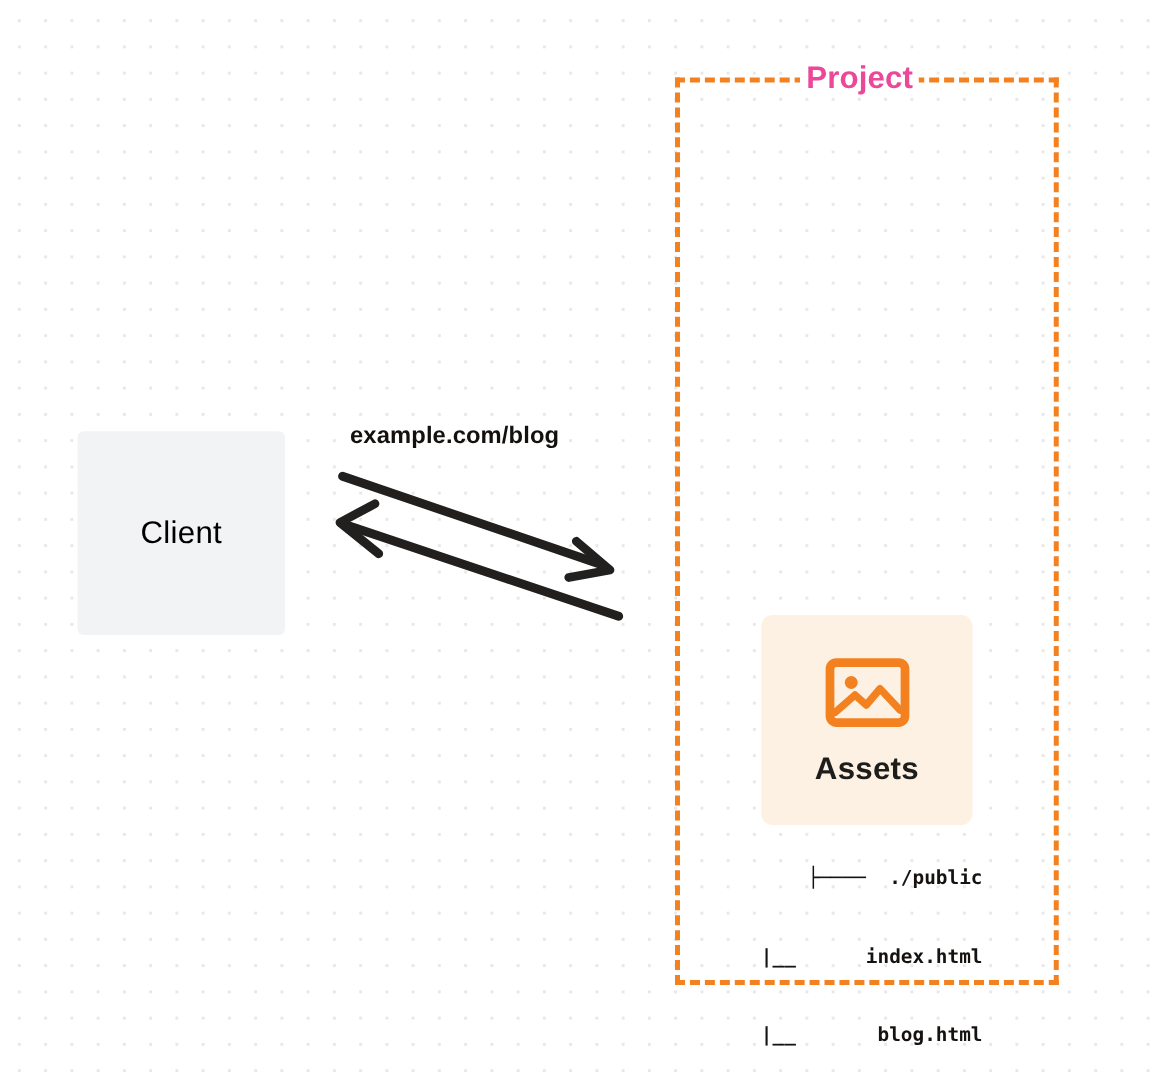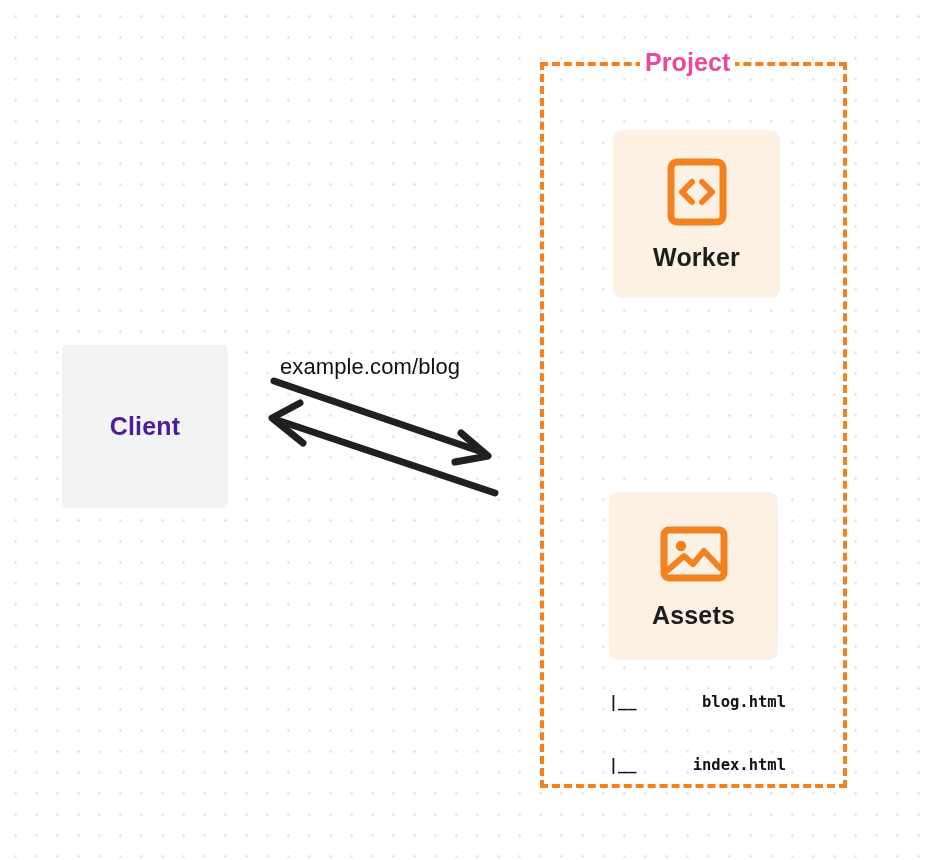--- a/index.html
+++ b/index.html
@@ -88,40 +88,40 @@
     width: 166px;
     height: 163px;
     background: #f2f3f4;
     border-radius: 5px;
     display: flex;
     align-items: center;
     justify-content: center;
   }
   #client-card .node-label {
     font-size: 25px;
-    font-weight: 700;
-    color: #4c1d95;
+    font-weight: 400;
+    color: #000000;
     letter-spacing: 0.2px;
   }
 
   
   #arrow-layer {
     position: absolute;
     left: 0;
     top: 0;
     width: 938px;
     height: 860px;
     pointer-events: none;
   }
   .edge-label {
     position: absolute;
     left: 280px;
-    top: 354px;
-    font-size: 22px;
-    font-weight: 400;
+    top: 338px;
+    font-size: 19px;
+    font-weight: 700;
     color: #13100d;
     letter-spacing: 0.1px;
     white-space: nowrap;
   }
 
   
   #file-tree {
     position: absolute;
     left: 586px;
     top: 650px;
@@ -139,45 +139,36 @@
   }
 </style>
 </head>
 <body>
 
 <div id="canvas">
 
   <div class="project-box"></div>
   <div class="project-label">Project</div>
 
-  <div class="node-card" id="worker-card">
-    <span class="icon-wrap">
-      <svg width="62" height="70" viewBox="0 0 62 70" xmlns="http://www.w3.org/2000/svg">
-        <rect x="5" y="5" width="52" height="60" rx="6" ry="6" fill="none" stroke="#f48120" stroke-width="7"></rect>
-        <path d="M 26 25 L 16 35 L 26 45" fill="none" stroke="#f48120" stroke-width="6" stroke-linecap="round" stroke-linejoin="round"></path>
-        <path d="M 36 25 L 46 35 L 36 45" fill="none" stroke="#f48120" stroke-width="6" stroke-linecap="round" stroke-linejoin="round"></path>
-      </svg>
-    </span>
-    <span class="node-label">Worker</span>
-  </div>
 
   <div class="node-card" id="assets-card">
     <span class="icon-wrap">
       <svg width="70" height="62" viewBox="0 0 70 62" xmlns="http://www.w3.org/2000/svg">
         <rect x="5" y="7" width="60" height="48" rx="5" ry="5" fill="none" stroke="#f48120" stroke-width="7"></rect>
         <circle cx="22" cy="23" r="5.2" fill="#f48120"></circle>
         <path d="M 9 47 L 25 33 L 34 41 L 45 28 L 61 45" fill="none" stroke="#f48120" stroke-width="6" stroke-linecap="round" stroke-linejoin="round"></path>
       </svg>
     </span>
     <span class="node-label">Assets</span>
   </div>
 
   <div id="file-tree">
+    <span class="tree-line">├────  ./public</span>
+    <span class="tree-line">|__      index.html</span>
     <span class="tree-line">|__       blog.html</span>
-    <span class="tree-line">|__      index.html</span>
     
   </div>
 
   <div id="client-card">
     <span class="node-label">Client</span>
   </div>
 
   <svg id="arrow-layer" viewBox="0 0 938 860" xmlns="http://www.w3.org/2000/svg">
 
     <g>

